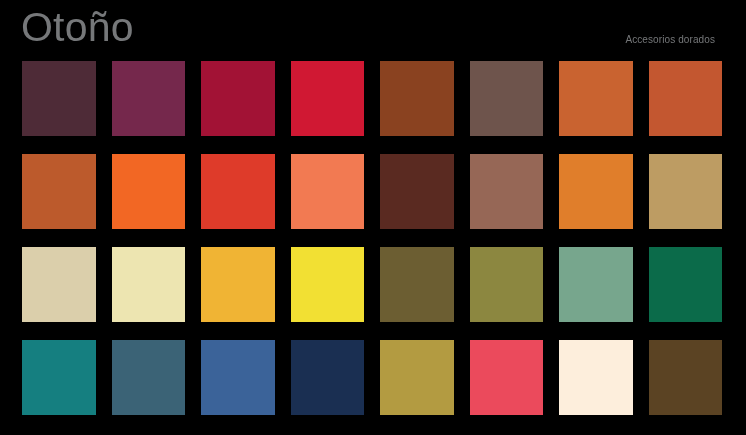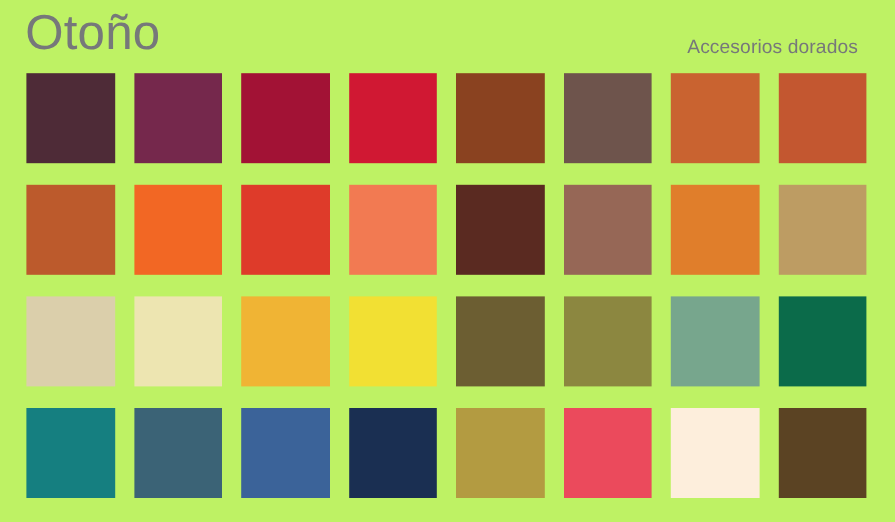--- a/index.html
+++ b/index.html
@@ -15,21 +15,21 @@
     font-family: "Liberation Sans", sans-serif;
     -webkit-font-smoothing: antialiased;
   }
 
   #palette-page {
     position: absolute;
     left: 0;
     top: 0;
     width: 746px;
     height: 435px;
-    background: #bef264;
+    background: #000000;
   }
 
   
   #header {
     position: absolute;
     left: 0;
     top: 0;
     width: 746px;
     height: 56px;
   }
@@ -45,21 +45,21 @@
     color: #76787a;
     line-height: 48px;
     white-space: nowrap;
   }
 
   #header-note {
     position: absolute;
     right: 31px;
     top: 31px;
     font-family: "Liberation Sans", sans-serif;
-    font-size: 16px;
+    font-size: 10px;
     font-weight: 400;
     letter-spacing: 0.1px;
     color: #76787a;
     line-height: 18px;
     white-space: nowrap;
   }
 
   
   #swatch-grid {
     position: absolute;

